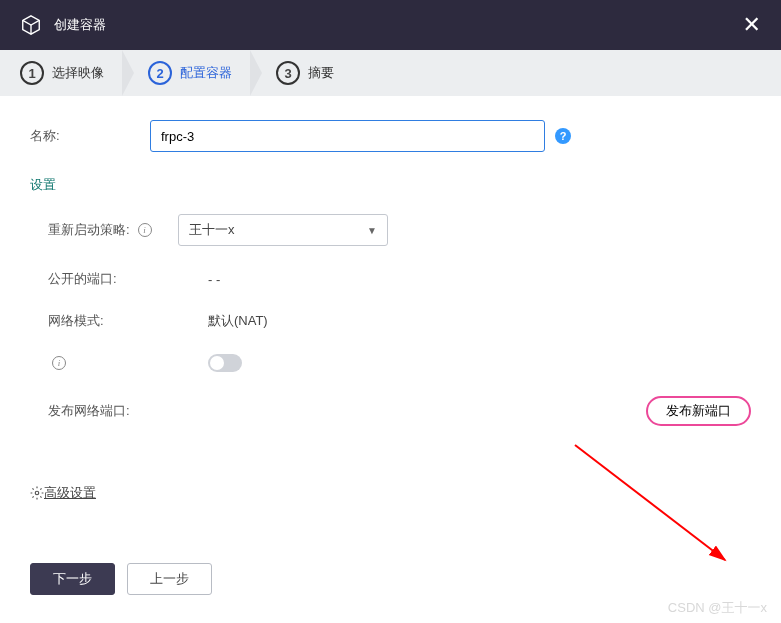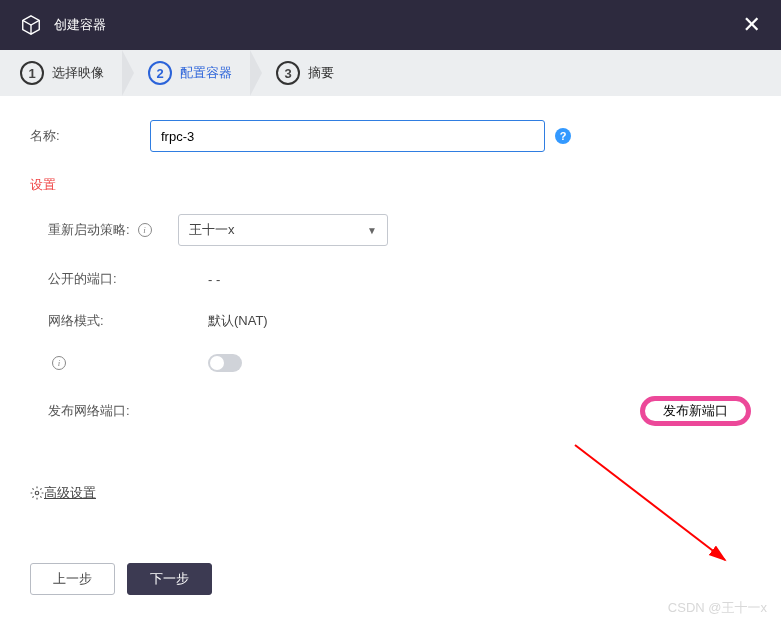--- a/index.html
+++ b/index.html
@@ -16,28 +16,28 @@
     .step.active .step-num { border-color: #2b63d9; color: #2b63d9; }
     .step.active .step-label { color: #2b63d9; }
     .step-sep { width: 0; height: 0; border-top: 23px solid transparent; border-bottom: 23px solid transparent; border-left: 12px solid #e0e2e5; margin: 0 6px 0 10px; }
     .content { padding: 24px 30px; }
     .row { display: flex; align-items: center; margin-bottom: 24px; }
     .row-label { width: 120px; color: #555; font-size: 13px; flex-shrink: 0; }
     .row-indent { padding-left: 18px; }
     .text-input { width: 395px; height: 32px; border: 1px solid #2f7de1; border-radius: 3px; padding: 0 10px; font-size: 13px; outline: none; }
     .help-icon { width: 16px; height: 16px; border-radius: 50%; background: #3399ff; color: #fff; display: inline-flex; align-items: center; justify-content: center; font-size: 11px; margin-left: 10px; font-weight: bold; }
     .info-icon { width: 14px; height: 14px; border: 1px solid #888; border-radius: 50%; display: inline-flex; align-items: center; justify-content: center; font-size: 9px; color: #888; margin-left: 4px; font-style: italic; font-family: serif; }
-    .section-title { font-size: 13px; color: #ef4444; margin-bottom: 20px; display: flex; align-items: center; gap: 6px; }
+    .section-title { font-size: 13px; color: #0f766e; margin-bottom: 20px; display: flex; align-items: center; gap: 6px; }
     .select { width: 210px; height: 32px; border: 1px solid #c4c8cf; border-radius: 3px; padding: 0 10px; font-size: 13px; display: flex; align-items: center; justify-content: space-between; cursor: pointer; background: #fff; }
     .select-arrow { font-size: 10px; color: #666; }
     .toggle { width: 34px; height: 18px; background: #d0d3d9; border-radius: 9px; position: relative; cursor: pointer; }
     .toggle::after { content: ''; position: absolute; width: 14px; height: 14px; background: #fff; border-radius: 50%; top: 2px; left: 2px; }
     .value-text { font-size: 13px; color: #444; }
     .gear-icon { width: 14px; height: 14px; }
-    .pill-btn { height: 30px; padding: 0 18px; border: 5px solid #ec4899; border-radius: 15px; background: #fff; font-size: 13px; cursor: pointer; display: inline-flex; align-items: center; }
+    .pill-btn { height: 30px; padding: 0 18px; border: 2px solid #ec4899; border-radius: 15px; background: #fff; font-size: 13px; cursor: pointer; display: inline-flex; align-items: center; }
     .net-row { display: flex; justify-content: space-between; align-items: center; margin-bottom: 24px; }
     .adv-link { display: flex; align-items: center; color: #444; cursor: pointer; margin-top: 58px; }
     .adv-link span { text-decoration: underline; }
     .footer { position: absolute; bottom: 28px; left: 30px; right: 30px; display: flex; justify-content: space-between; }
     .footer-right { display: flex; gap: 12px; }
     .btn { height: 32px; padding: 0 22px; border-radius: 3px; font-size: 13px; cursor: pointer; display: inline-flex; align-items: center; }
     .btn-outline { background: #fff; border: 1px solid #b8bcc4; color: #444; }
     .btn-primary { background: #3c3a52; border: 1px solid #3c3a52; color: #fff; }
     .arrow-annotation { position: absolute; pointer-events: none; }
     .watermark { position: absolute; bottom: 6px; right: 14px; color: #d8d8d8; font-size: 13px; margin-top: 24px; }
@@ -121,22 +121,22 @@
     <svg class="gear-icon" viewBox="0 0 24 24" fill="none" stroke="#555" stroke-width="2">
       <circle cx="12" cy="12" r="3"></circle>
       <path d="M12 1v3M12 20v3M4.2 4.2l2.1 2.1M17.7 17.7l2.1 2.1M1 12h3M20 12h3M4.2 19.8l2.1-2.1M17.7 6.3l2.1-2.1"></path>
     </svg>
     <span>高级设置</span>
   </div>
 </div>
 
 <div class="footer">
   <div class="footer-right">
+    <button class="btn btn-primary">下一步</button>
     <button class="btn btn-outline">上一步</button>
-    <button class="btn btn-primary">下一步</button>
   </div>
 </div>
 
 <svg class="arrow-annotation" style="left:570px;top:440px" width="180" height="140">
   <defs>
       <marker id="ah" markerWidth="10" markerHeight="10" refX="8" refY="3" orient="auto">
         <path d="M0,0 L9,3 L0,6 Z" fill="#ff0000"></path>
       </marker>
     </defs>
   <line x1="5" y1="5" x2="155" y2="120" stroke="#ff0000" stroke-width="2" marker-end="url(#ah)"></line>

